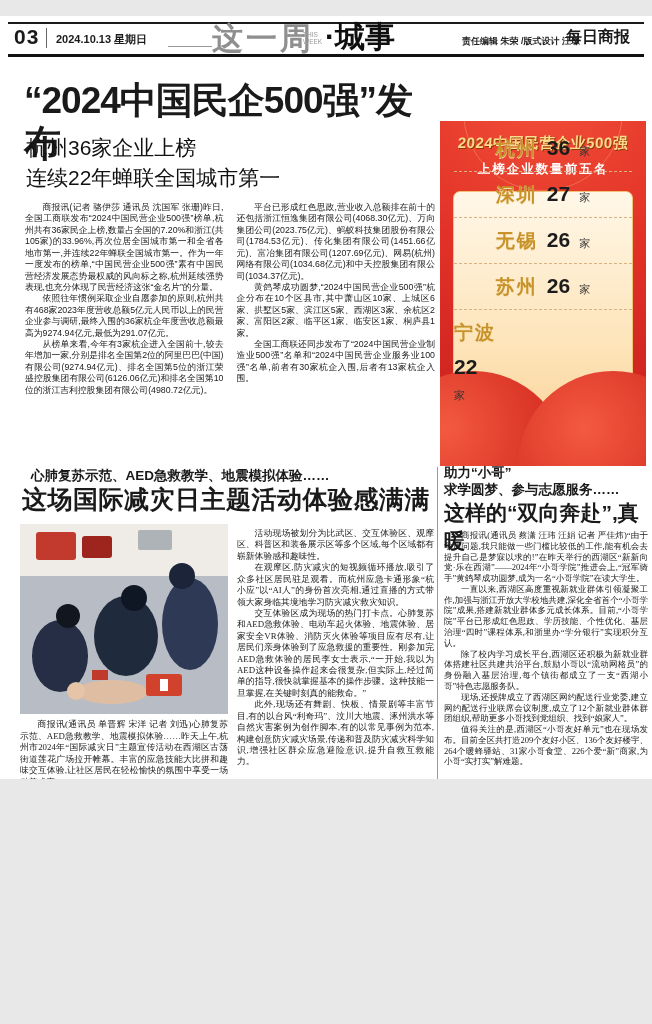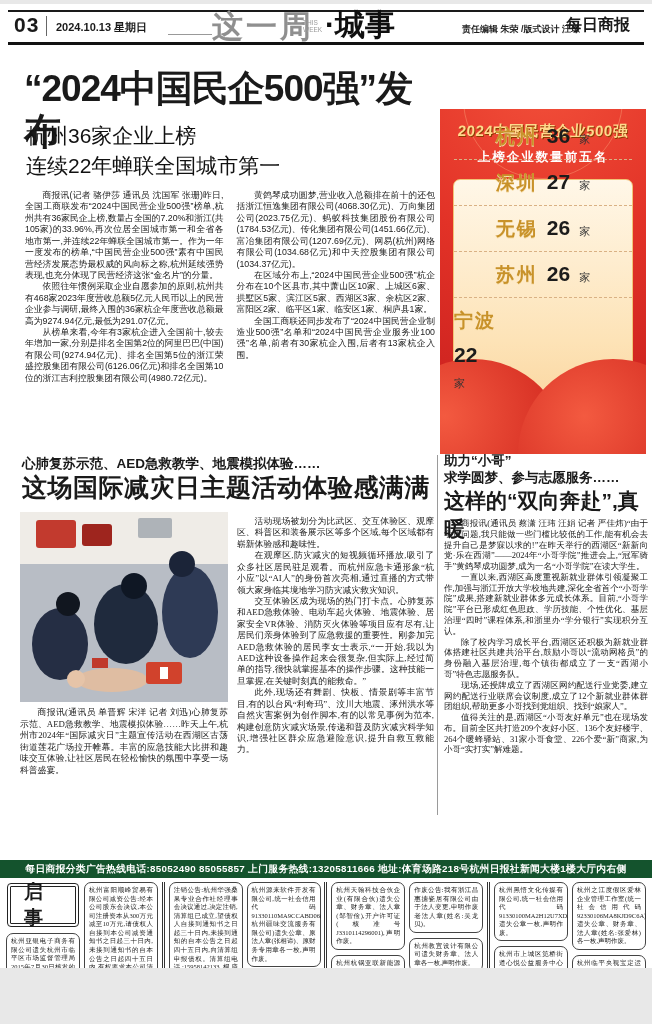--- a/index.html
+++ b/index.html
@@ -1,18 +1,18 @@
 <!DOCTYPE html>
 <html><head>
 <meta charset="utf-8">
 <style>
   * { margin:0; padding:0; box-sizing:border-box; }
   html,body { background:#e8e8e8; }
   .page {
-    position:relative; width:652px; height:964px; margin:4px auto;
+    position:relative; width:652px; height:763px; margin:16px auto;
     background:#ffffff; overflow:hidden;
     font-family:"Liberation Sans", sans-serif; color:#1a1a1a;
   }
   .abs { position:absolute; }
   
   .top-rule { left:8px; top:6px; width:636px; height:2px; background:#1a1a1a; }
   .page-num { left:14px; top:9px; font-size:21px; font-weight:900; letter-spacing:1px; }
   .head-pipe { left:46px; top:12px; width:1px; height:20px; background:#666; }
   .head-date { left:56px; top:16px; font-size:11px; font-weight:bold; }
   .date-rule { left:168px; top:30px; width:44px; height:1px; background:#999; }
@@ -51,21 +51,21 @@
   .ig-row { display:flex; align-items:baseline; justify-content:center; gap:9px;
     padding:10px 0 9px 0; border-bottom:1px dashed #d9b184; }
   .ig-row:last-child { border-bottom:none;flex-direction:column; }
   .ig-city { font-size:19px; font-weight:900; color:#c8922a; text-shadow:0 1px 0 #f7dfae; letter-spacing:2px;font-family:Liberation Serif, serif; }
   .ig-count { font-size:21px; font-weight:900; color:#1c1c1c; }
   .ig-unit { font-size:11px; color:#333; }
   .ig-curve { position:absolute; width:190px; height:190px; border-radius:50%; z-index:2;
     background:radial-gradient(circle at 35% 30%, #f35a40, #d2281f 70%); bottom:-95px; }
   .ig-curve.l { left:-62px; } .ig-curve.r { right:-62px; }
   
-  .a2-kicker { left:22px; top:451px; font-size:13.5px; font-weight:bold;text-align:right; }
+  .a2-kicker { left:31px; top:451px; font-size:13.5px; font-weight:bold;text-align:right; }
   .a2-headline { left:22px; top:467px; font-size:25px; font-weight:900; letter-spacing:.5px; }
   .photo { left:20px; top:508px; width:208px; height:190px; background:#c9ccd1; overflow:hidden; }
   .a2-caption { left:20px; top:703px; width:208px; height:95px; overflow:hidden;
     font-family:"Liberation Serif", serif; font-size:8.8px; line-height:1.32; text-align:justify; text-indent:2em; }
   .a2-col { left:237px; top:512px; width:197px; height:286px; overflow:hidden;
     font-family:"Liberation Serif", serif; font-size:8.8px; line-height:1.3; text-align:justify; }
   .v-divider { left:437px; top:451px; width:1px; height:360px; background:#9a9a9a; }
   
   .a3-kicker1 { left:444px; top:448px; font-size:13.5px; font-weight:bold; }
   .a3-kicker2 { left:444px; top:465px; font-size:13.5px; font-weight:bold; }
@@ -106,22 +106,22 @@
   <div class="abs head-paper">每日商报</div>
   <div class="abs header-rule"></div>
 
   <h1 class="abs a1-headline">“2024中国民企500强”发布</h1>
   <div class="abs a1-sub1">杭州36家企业上榜</div>
   <div class="abs a1-sub2">连续22年蝉联全国城市第一</div>
   <div class="abs a1-body">
     <p>商报讯(记者 骆伊莎 通讯员 沈国军 张珊)昨日,全国工商联发布“2024中国民营企业500强”榜单,杭州共有36家民企上榜,数量占全国的7.20%和浙江(共105家)的33.96%,再次位居全国城市第一和全省各地市第一,并连续22年蝉联全国城市第一。作为一年一度发布的榜单,“中国民营企业500强”素有中国民营经济发展态势最权威的风向标之称,杭州延续强势表现,也充分体现了民营经济这张“金名片”的分量。</p>
     <p>依照往年惯例采取企业自愿参加的原则,杭州共有468家2023年度营收总额5亿元人民币以上的民营企业参与调研,最终入围的36家杭企年度营收总额最高为9274.94亿元,最低为291.07亿元。</p>
     <p>从榜单来看,今年有3家杭企进入全国前十,较去年增加一家,分别是排名全国第2位的阿里巴巴(中国)有限公司(9274.94亿元)、排名全国第5位的浙江荣盛控股集团有限公司(6126.06亿元)和排名全国第10位的浙江吉利控股集团有限公司(4980.72亿元)。</p>
-    <p>黄鸽琴成功圆梦,营业收入总额排在前十的还包括浙江恒逸集团有限公司(4068.30亿元)、万向集团公司(2023.75亿元)、蚂蚁科技集团股份有限公司(1784.53亿元)、传化集团有限公司(1451.66亿元)、富冶集团有限公司(1207.69亿元)、网易(杭州)网络有限公司(1034.68亿元)和中天控股集团有限公司(1034.37亿元)。</p>
-    <p>在区域分布上,“2024中国民营企业500强”杭企分布在10个区县市,其中萧山区10家、上城区6家、拱墅区5家、滨江区5家、西湖区3家、余杭区2家、富阳区2家、临平区1家、临安区1家、桐庐县1家。</p>
+    <p>平台已形成红色思政,营业收入总额排在前十的还包括浙江恒逸集团有限公司(4068.30亿元)、万向集团公司(2023.75亿元)、蚂蚁科技集团股份有限公司(1784.53亿元)、传化集团有限公司(1451.66亿元)、富冶集团有限公司(1207.69亿元)、网易(杭州)网络有限公司(1034.68亿元)和中天控股集团有限公司(1034.37亿元)。</p>
+    <p>黄鸽琴成功圆梦,“2024中国民营企业500强”杭企分布在10个区县市,其中萧山区10家、上城区6家、拱墅区5家、滨江区5家、西湖区3家、余杭区2家、富阳区2家、临平区1家、临安区1家、桐庐县1家。</p>
     <p>全国工商联还同步发布了“2024中国民营企业制造业500强”名单和“2024中国民营企业服务业100强”名单,前者有30家杭企入围,后者有13家杭企入围。</p>
   </div>
 
   <div class="abs ig">
     <div class="ig-ring"></div>
     <div class="ig-title">2024中国民营企业500强</div>
     <div class="ig-subtitle">上榜企业数量前五名</div>
     <div class="ig-card"></div>
     <div class="ig-rows">
       <div class="ig-row">

